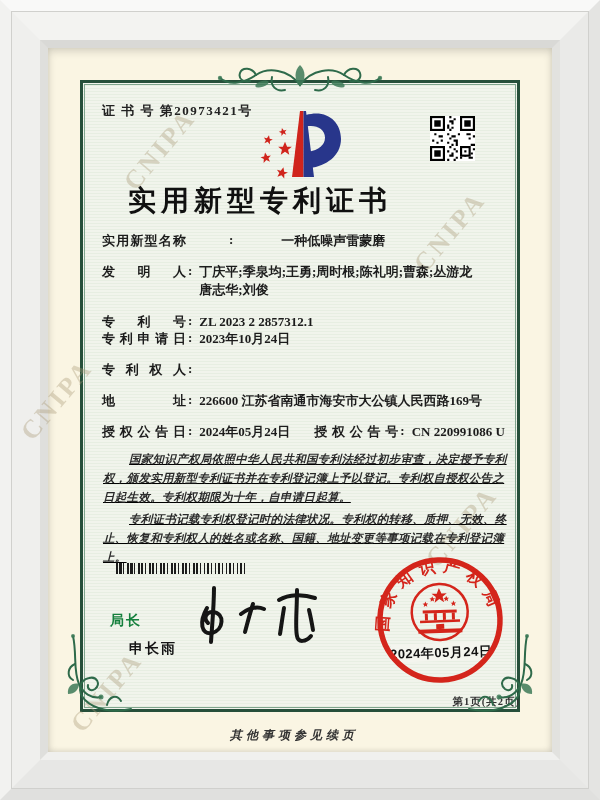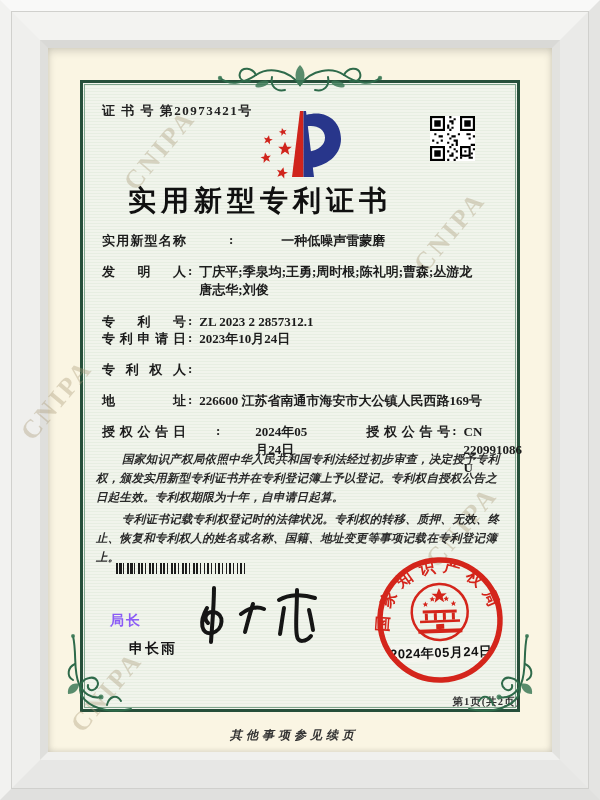--- a/index.html
+++ b/index.html
@@ -44,32 +44,32 @@
     font:bold 28px "Liberation Serif", serif; letter-spacing:5px; color:#101010; }
 
   .row { position:absolute; left:102px; display:flex; align-items:flex-start;
     font:bold 13px "Liberation Serif", serif; color:#1c1c1c; width:406px; }
   .lbl { display:inline-block; width:84px; text-align:justify; text-align-last:justify;
     flex:none; }
   .colon { flex:none; margin:0 7px 0 2px; }
   .val { white-space:pre-line; line-height:18px; }
   .grp2 { display:flex; margin-left:24px; }
 
-  .paras { position:absolute; left:96px; top:450px; width:404px; }
+  .paras { position:absolute; left:103px; top:450px; width:404px;text-decoration:underline; }
   .paras p { font:italic 600 11.5px "Liberation Serif", serif; line-height:19px;
     letter-spacing:.3px; color:#2a2a2a; text-indent:26px; margin-bottom:3px; }
 
   .barcode { position:absolute; left:116px; top:563px; width:129px; height:11px;
     background:repeating-linear-gradient(90deg,
       #1c1c1c 0 1.5px, transparent 1.5px 3px,
       #1c1c1c 3px 5.5px, transparent 5.5px 7px,
       #1c1c1c 7px 8px,  transparent 8px 11px); }
 
   .sig-title { position:absolute; left:110px; top:612px;
-    font:bold 14px "Liberation Sans", sans-serif; letter-spacing:2px; color:#8b5cf6; }
+    font:bold 14px "Liberation Sans", sans-serif; letter-spacing:2px; color:#15803d; }
   .sig-name  { position:absolute; left:110px; top:640px;
     font:bold 14px "Liberation Sans", sans-serif; letter-spacing:2px; color:#151515;margin-left:19px; }
   .signature { position:absolute; left:185px; top:580px; }
 
   .seal { position:absolute; left:374px; top:554px; transform:rotate(-2deg); }
   .seal-org { font:bold 16px "Liberation Serif", serif; fill:#d4251b; letter-spacing:7px; }
   .seal-date { font:bold 13px "Liberation Sans", sans-serif; fill:#111; letter-spacing:.5px; }
 
   .page-num { position:absolute; left:80px; top:695px; width:440px; text-align:right;
     font:600 10.5px "Liberation Serif", serif; letter-spacing:1px; color:#333; }
@@ -208,21 +208,21 @@
     </div>
     <div class="row" style="top:361px;">
       <span class="lbl">专利权人</span>
       <span class="colon">:</span>
     </div>
     <div class="row" style="top:392px;">
       <span class="lbl">地址</span>
       <span class="colon">:</span>
       <span class="val">226600 江苏省南通市海安市大公镇人民西路169号</span>
     </div>
-    <div class="row" style="top:423px; width:420px;gap:28px;">
+    <div class="row" style="top:423px; width:420px;">
       <span class="lbl">授权公告日</span>
       <span class="colon">:</span>
       <span class="val">2024年05月24日</span>
       <span class="grp2">
         <span class="lbl">授权公告号</span>
         <span class="colon">:</span>
         <span class="val">CN 220991086 U</span>
       </span>
     </div>
 

